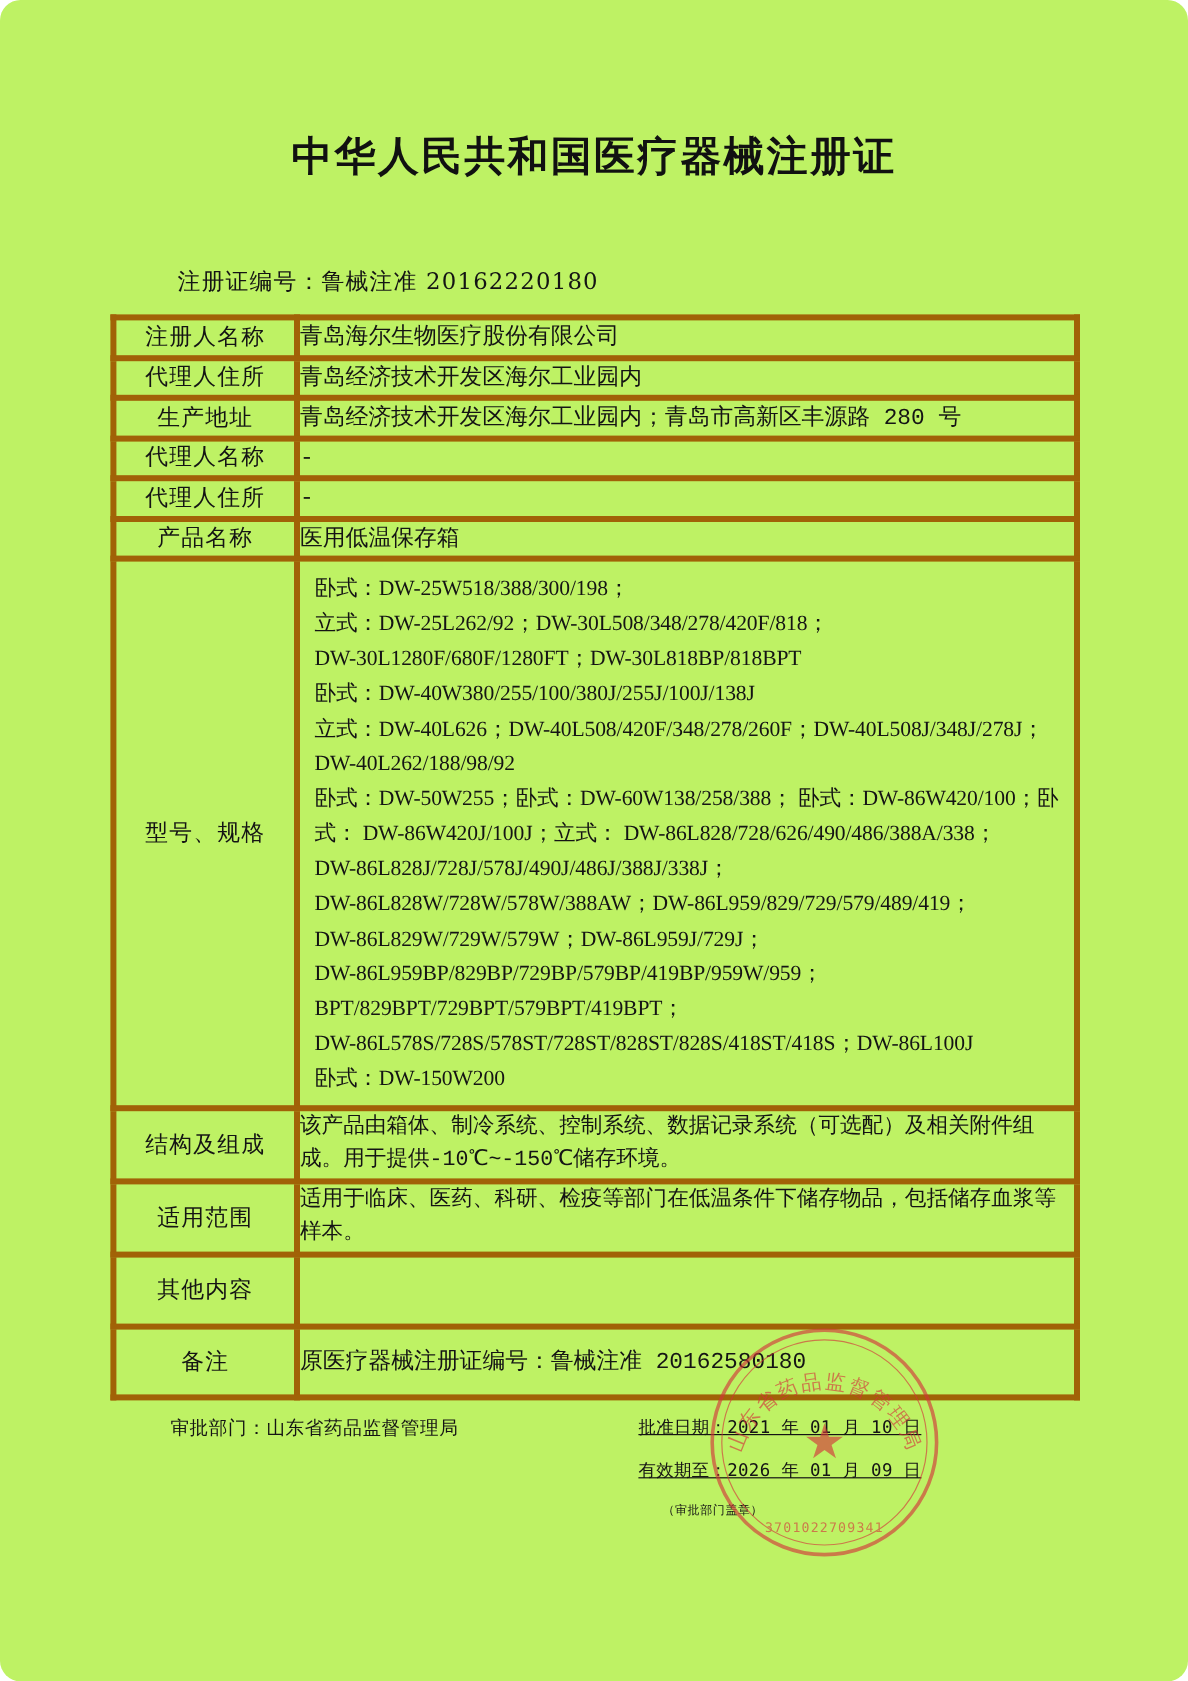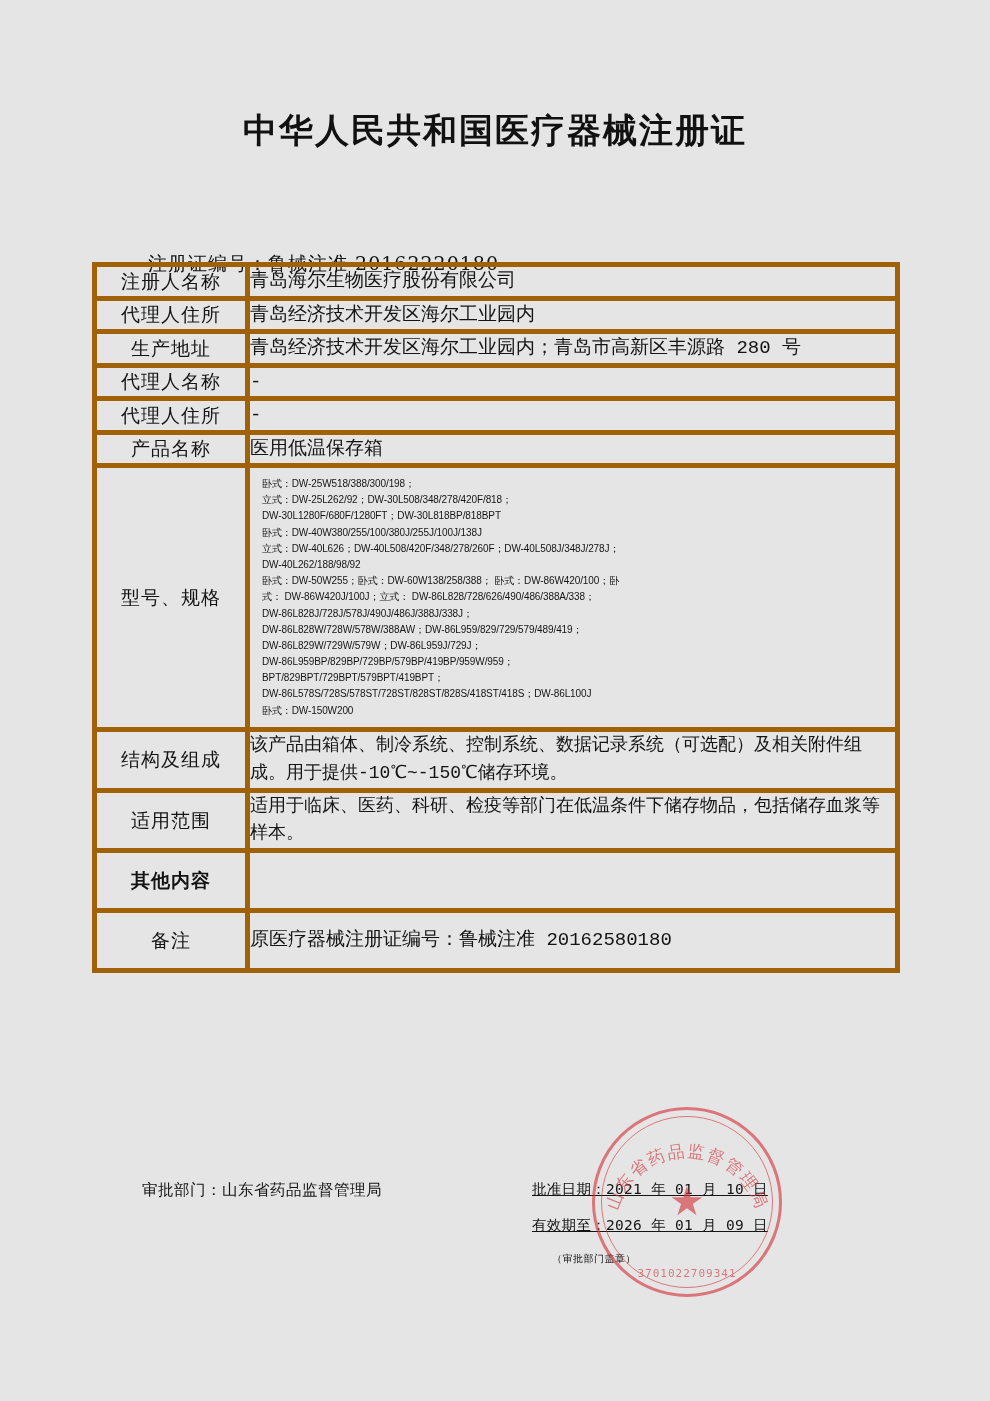--- a/index.html
+++ b/index.html
@@ -11,21 +11,22 @@
     width: 990px;
     height: 1401px;
     position: relative;
     font-family: "Liberation Serif", serif;
     color: #1a1a1a;
     overflow: hidden;
   }
   .page {
     position: absolute;
     inset: 0;
-    background: #e5e5e5;
+    background: #bef264;
+    border-radius: 17px;
   }
   .doc-title {
     position: absolute;
     top: 108px;
     left: 0;
     right: 0;
     text-align: center;
     font-size: 34px;
     letter-spacing: 2px;
     font-weight: 600;
@@ -33,21 +34,20 @@
     font-family: "DejaVu Serif", serif;
   }
   .reg-no {
     position: absolute;
     top: 222px;
     left: 148px;
     font-size: 19px;
     letter-spacing: 1px;
     color: #141414;
     font-family: "DejaVu Serif", serif;
-    margin-top: 29px;
   }
   table.main {
     position: absolute;
     top: 262px;
     left: 92px;
     width: 808px;
     border-collapse: collapse;
     table-layout: fixed;
   }
   table.main td {
@@ -66,22 +66,22 @@
     line-height: 1.4;
   }
   td.value {
     font-size: 19px;
     color: #141414;
     padding: 9px 10px 9px 12px;
     line-height: 1.5;
     font-family: Liberation Mono, monospace;
   }
   td.value.mono {
-    font-family: Liberation Sans, sans-serif;
-    font-size: 10px;
+    font-family: Liberation Serif, serif;
+    font-size: 18px;
     line-height: 1.62;
     letter-spacing: -0.1px;
     padding: 8px 8px 8px 12px;
   }
   td.value.small {
     font-size: 18px;
     line-height: 1.55;
   }
   .dash {
     font-family: "DejaVu Sans Mono", monospace;
@@ -229,21 +229,21 @@
       </tr>
       <tr>
         <td class="label">结构及组成</td>
         <td class="value small">该产品由箱体、制冷系统、控制系统、数据记录系统（可选配）及相关附件组成。用于提供-10℃~-150℃储存环境。</td>
       </tr>
       <tr>
         <td class="label">适用范围</td>
         <td class="value small">适用于临床、医药、科研、检疫等部门在低温条件下储存物品，包括储存血浆等样本。</td>
       </tr>
       <tr>
-        <td class="label" style="padding:14px 16px;font-weight:bold;">其他内容</td>
+        <td class="label" style="padding:14px 16px;">其他内容</td>
         <td class="value"></td>
       </tr>
       <tr>
         <td class="label" style="padding:14px 8px;text-align:center;">备注</td>
         <td class="value">原医疗器械注册证编号：鲁械注准 20162580180</td>
       </tr>
     </tbody>
   </table>
 
   <div class="footer">

